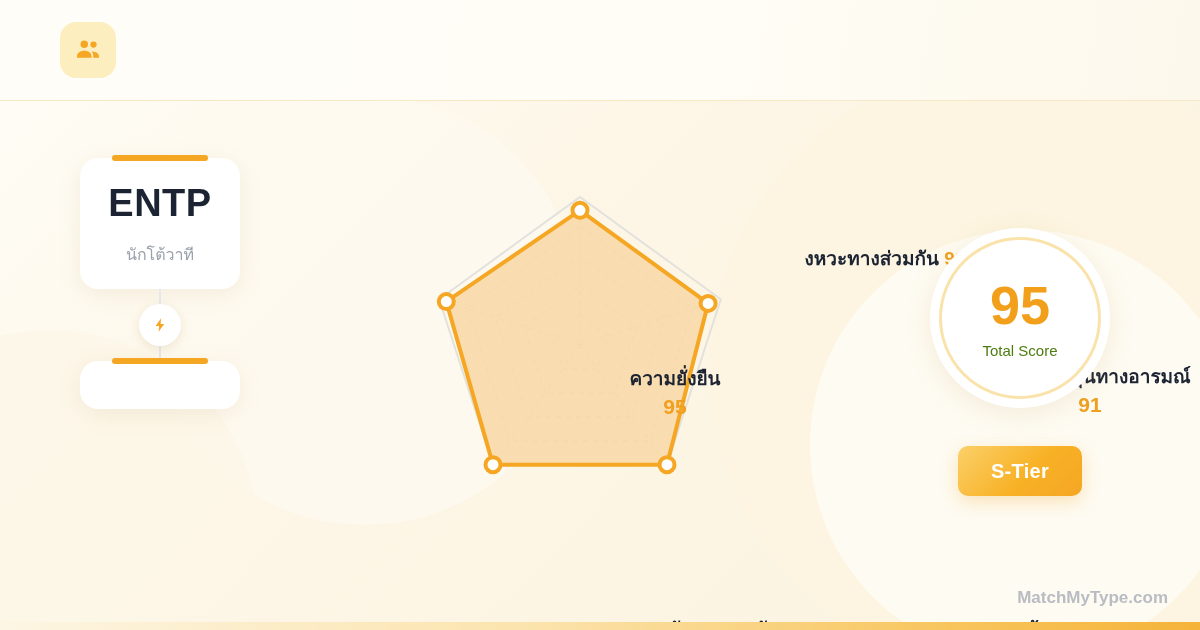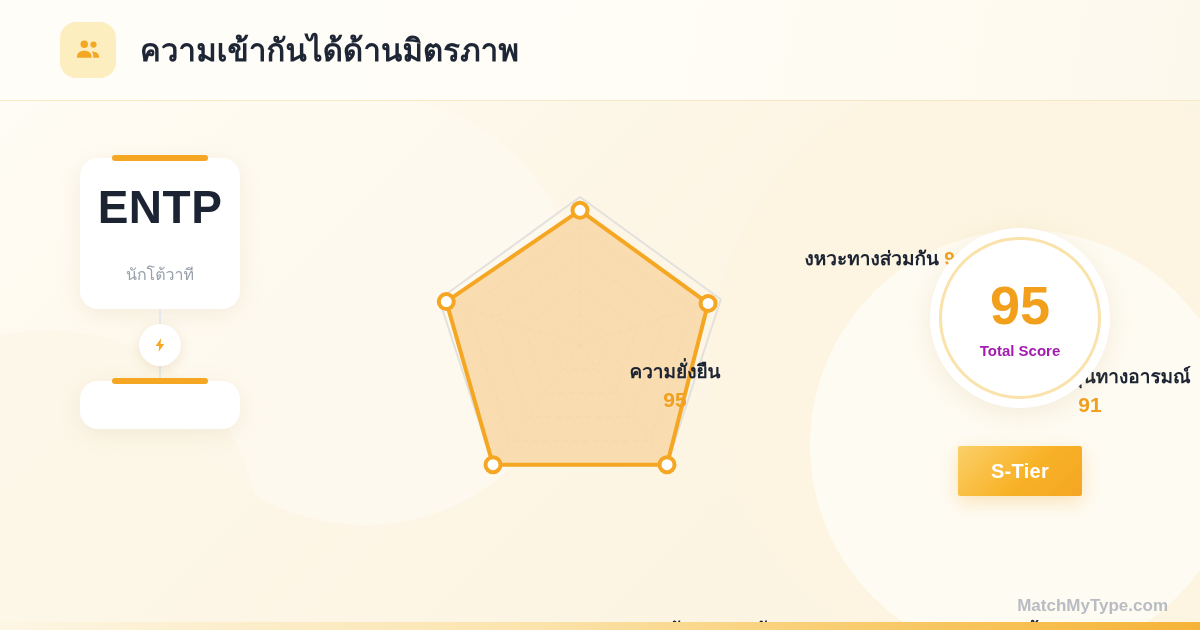--- a/index.html
+++ b/index.html
@@ -27,58 +27,58 @@
     border-bottom:1px solid #f7e9c6;display:flex;align-items:center;}
   .header-icon{margin-left:60px;width:56px;height:56px;border-radius:16px;background:#fdeec0;
     display:flex;align-items:center;justify-content:center;flex:none;}
   .header-title{margin-left:24px;font-size:31px;font-weight:bold;color:#1e2635;letter-spacing:.2px;}
 
   
   .types{position:absolute;left:80px;top:158px;width:160px;}
   .type-card{position:relative;width:160px;background:#fff;border-radius:18px;
     box-shadow:0 5px 22px rgba(180,150,90,.13);padding:26px 0 22px;text-align:center;}
   .type-card .topbar{position:absolute;top:-3px;left:32px;right:32px;height:6px;border-radius:4px;background:#f5a623;}
-  .type-code{font-size:46px;font-weight:bold;color:#1c2433;line-height:1;letter-spacing:.5px;}
-  .type-name{margin-top:32px;font-size:16px;color:#9aa1ac;}
+  .type-code{font-size:38px;font-weight:bold;color:#1c2433;line-height:1;letter-spacing:.5px;}
+  .type-name{margin-top:20px;font-size:16px;color:#9aa1ac;}
   .connector{position:relative;height:72px;display:flex;align-items:center;justify-content:center;}
   .connector .line{position:absolute;left:50%;transform:translateX(-50%);width:2px;height:72px;
     background:linear-gradient(#e4e7ec,#e4e7ec);opacity:.9;}
   .bolt-circle{position:relative;width:42px;height:42px;border-radius:50%;background:#fff;
     box-shadow:0 3px 12px rgba(180,150,90,.2);display:flex;align-items:center;justify-content:center;}
 
   
   .radar{position:absolute;left:300px;top:110px;width:600px;height:500px;}
   .radar svg{display:block;}
 
   .axis-label{position:absolute;text-align:center;color:#1c2433;font-size:19px;font-weight:bold;line-height:1.28;}
   .axis-label .val{color:#f0a01e;font-weight:bold;}
   .axis-label .valblock{display:block;color:#f0a01e;font-weight:bold;font-size:21px;margin-top:3px;}
 
   #lab-0{left:400px;top:137px;width:370px;}
   #lab-1{left:640px;top:255px;width:300px;text-align:center;}
   #lab-2{left:600px;top:508px;width:246px;text-align:center;}
   #lab-3{left:312px;top:508px;width:246px;text-align:center;}
-  #lab-4{left:250px;top:250px;width:250px;}
+  #lab-4{left:250px;top:257px;width:250px;}
 
   
   .score-wrap{position:absolute;left:930px;top:228px;width:180px;text-align:center;}
   .score-circle{position:relative;width:180px;height:180px;border-radius:50%;background:#fff;
     box-shadow:0 6px 26px rgba(190,160,95,.16);display:flex;flex-direction:column;
     align-items:center;justify-content:center;}
   .score-circle:after{content:"";position:absolute;inset:9px;border-radius:50%;border:3px solid #fae3ab;}
   .score-value{font-size:54px;font-weight:bold;color:#f2a01c;line-height:1;position:relative;}
-  .score-label{margin-top:10px;font-size:15px;font-weight:bold;color:#a21caf;position:relative;}
-  .tier{margin:38px auto 0;width:124px;height:50px;border-radius:2px;
+  .score-label{margin-top:10px;font-size:15px;font-weight:normal;color:#4d7c0f;position:relative;}
+  .tier{margin:38px auto 0;width:124px;height:50px;border-radius:10px;
     background:linear-gradient(135deg,#fbd069 0%,#f8b227 55%,#f5a623 100%);
     box-shadow:0 6px 18px rgba(240,170,40,.28);
     display:flex;align-items:center;justify-content:center;
     color:#fff;font-size:20px;font-weight:bold;letter-spacing:.3px;}
 
   
-  .watermark{position:absolute;right:32px;bottom:14px;font-size:17px;font-weight:bold;color:#b9bcc2;}
+  .watermark{position:absolute;right:32px;bottom:22px;font-size:17px;font-weight:bold;color:#b9bcc2;}
   .bottom-bar{position:absolute;left:0;bottom:0;width:1200px;height:8px;
     background:linear-gradient(90deg,#fdf6e4 0%,#fbe3ab 45%,#f8c65f 78%,#f5b338 100%);}
 </style>
 </head>
 <body>
 
 <div class="stage">
 
   <div class="bg-base"></div>
   <div class="bg-circle-c"></div>
@@ -88,21 +88,20 @@
 
   <div class="header">
     <div class="header-icon">
       <svg width="30" height="30" viewBox="0 0 24 24" aria-hidden="true">
         <circle cx="9" cy="7.4" r="3" fill="#f5a623"></circle>
         <circle cx="16.4" cy="7.6" r="2.5" fill="#f5a623"></circle>
         <path d="M3.2 17.2c0-2.9 2.6-4.6 5.8-4.6s5.8 1.7 5.8 4.6v.9H3.2z" fill="#f5a623"></path>
         <path d="M15.6 13.1c2.6.15 5.2 1.4 5.2 4.1v.9h-4.6v-1.4c0-1.4-.45-2.6-1.3-3.6z" fill="#f5a623"></path>
       </svg>
     </div>
-    <div class="header-title">ความเข้ากันได้ด้านมิตรภาพ</div>
   </div>
 
   <div class="types">
 
     <div class="type-card">
       <div class="topbar"></div>
       <div class="type-code">ENTP</div>
       <div class="type-name">นักโต้วาที</div>
     </div>
 

